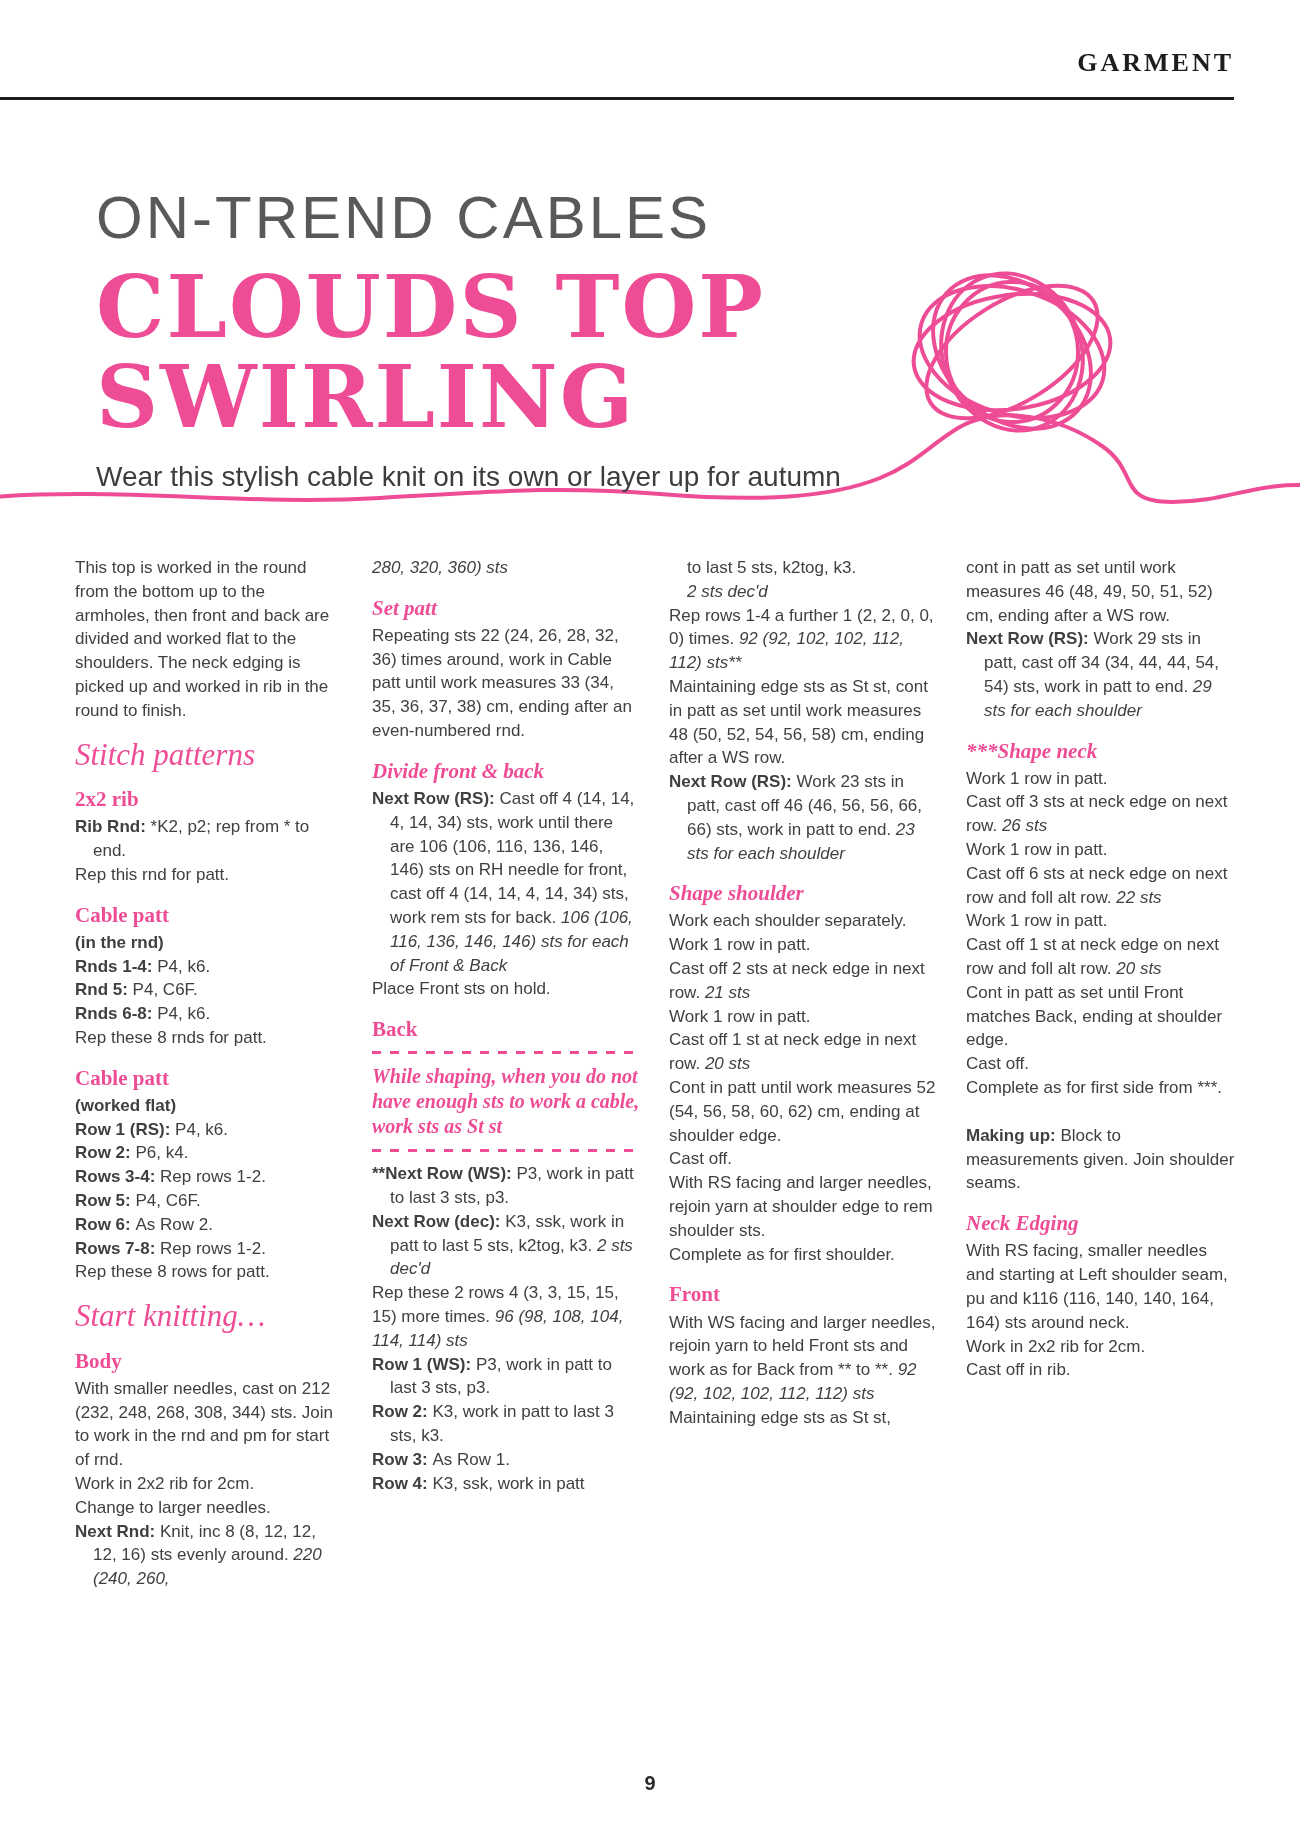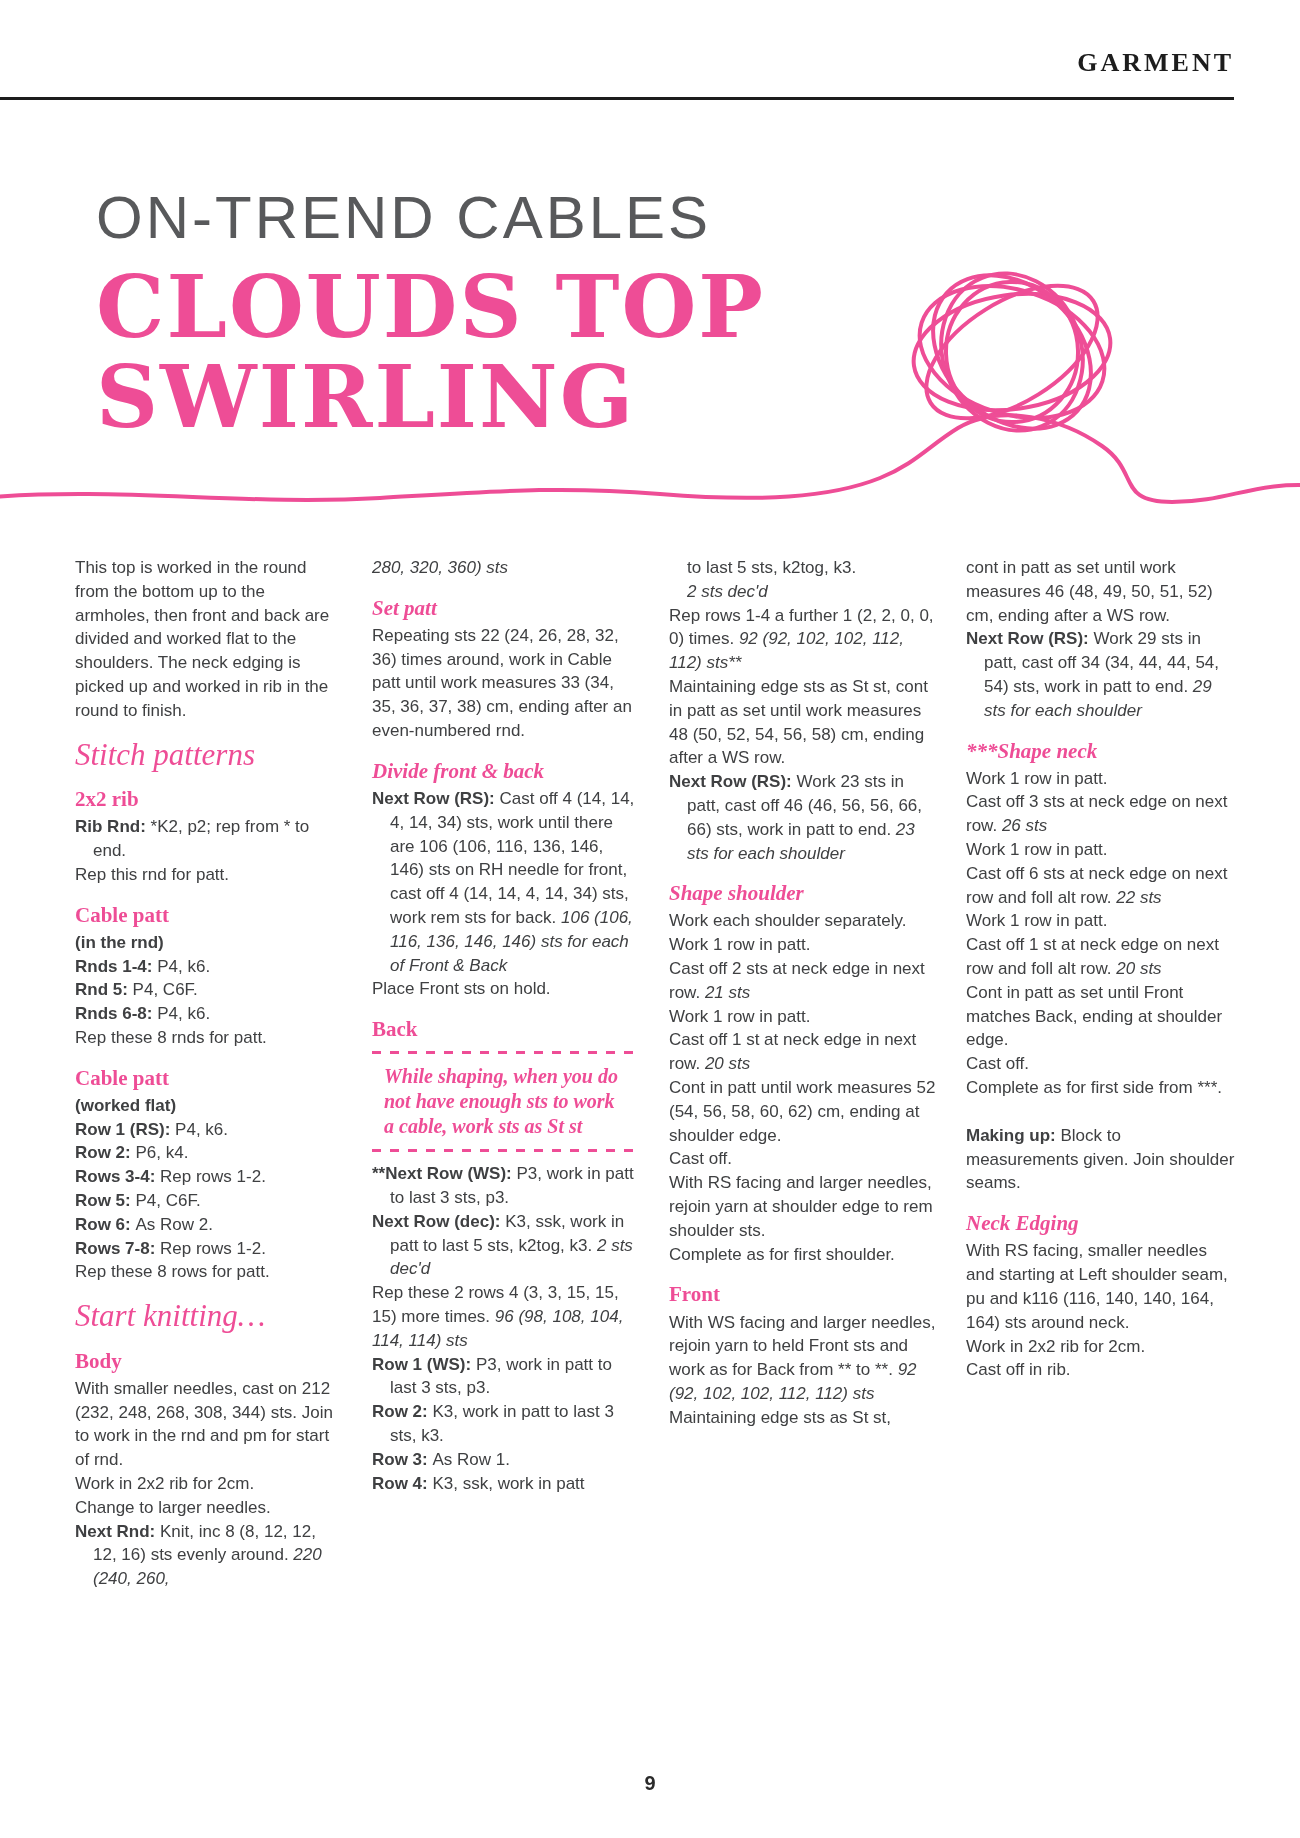--- a/index.html
+++ b/index.html
@@ -32,21 +32,21 @@
   .seg-b{font-weight:bold;}
   .seg-i{font-style:italic;}
 
   .blk.h1{font-family:"Liberation Serif",serif;font-style:italic;font-weight:500;
     font-size:31px;color:var(--accent);margin:16px 0 8px 0;line-height:1.05;}
   .blk.h2{font-family:"Liberation Serif",serif;font-weight:bold;
     font-size:21px;color:var(--accent);margin:17px 0 4px 0;line-height:1.1;}
   .blk.h2i{font-family:"Liberation Serif",serif;font-weight:bold;font-style:italic;
     font-size:21px;color:var(--accent);margin:17px 0 4px 0;line-height:1.1;}
   .blk.note{font-family:"Liberation Serif",serif;font-weight:bold;font-style:italic;
-    font-size:20px;color:var(--accent);line-height:1.25;margin:4px 12px;}
+    font-size:20px;color:var(--accent);line-height:1.25;margin:4px 0;}
   .dashes{height:3px;margin:10px 0;
     background:repeating-linear-gradient(90deg,var(--accent) 0 9px,transparent 9px 18px);}
   .spacer{height:24px;}
 
   .page-number{position:absolute;top:1772px;left:0;width:1300px;text-align:center;
     font-weight:bold;font-size:20px;color:#2a2a2a;}
 </style>
 </head>
 <body>
 
@@ -75,20 +75,21 @@
                C 1230 502, 1256 480, 1320 486"></path>
     </g>
   </svg>
 
   <div class="masthead">
     <div class="overline">ON-TREND CABLES</div>
     <div class="big-title">
       <div>CLOUDS TOP</div>
       <div>SWIRLING</div>
     </div>
+    <div class="subtitle">Wear this stylish cable knit on its own or layer up for autumn</div>
   </div>
 
   <div class="columns">
     <div class="col">
         <div class="blk body"><span>This top is worked in the round from the bottom up to the armholes, then front and back are divided and worked flat to the shoulders. The neck edging is picked up and worked in rib in the round to finish.</span></div>
         <div class="blk h1"><span>Stitch patterns</span></div>
         <div class="blk h2"><span>2x2 rib</span></div>
         <div class="blk body hang"><span class="seg-b">Rib Rnd: </span><span>*K2, p2; rep from * to end.</span></div>
         <div class="blk body"><span>Rep this rnd for patt.</span></div>
         <div class="blk h2"><span>Cable patt</span></div>

